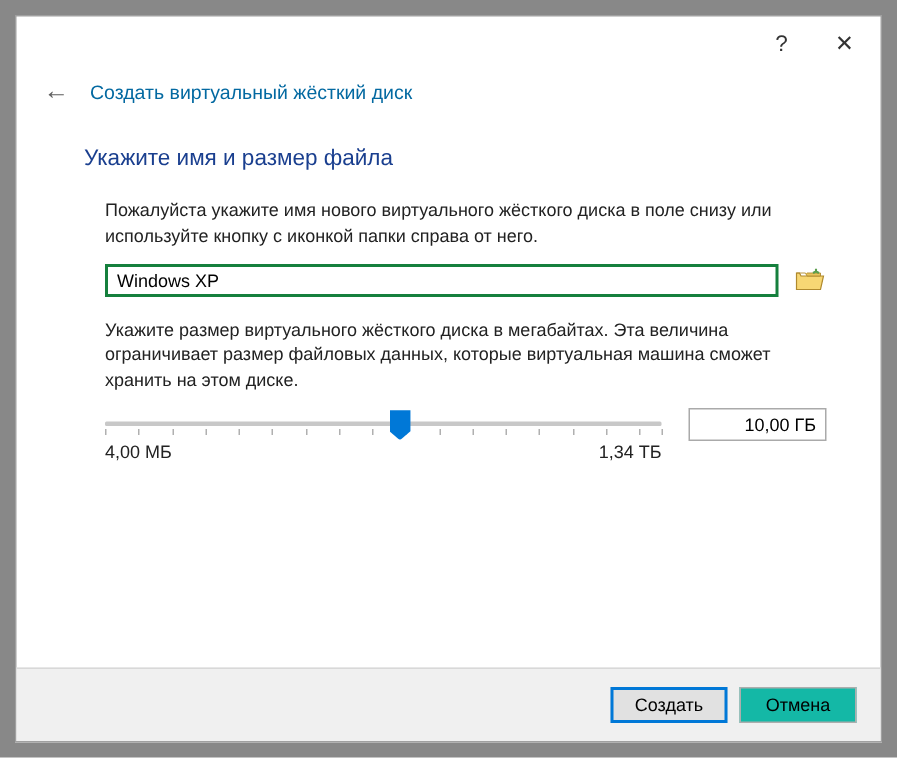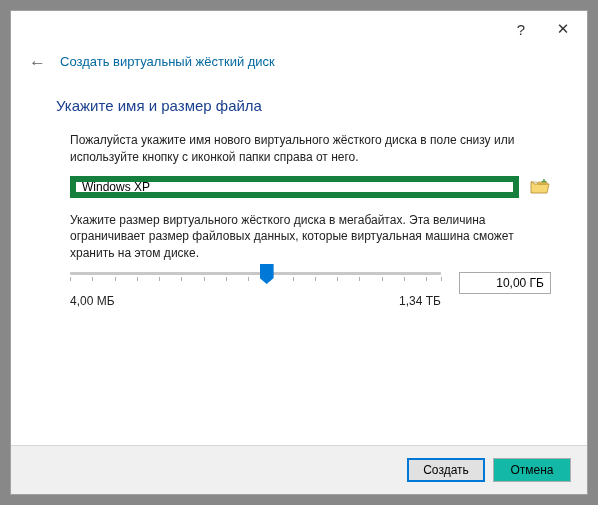--- a/index.html
+++ b/index.html
@@ -72,37 +72,37 @@
   }
   .file-row {
     display: flex;
     align-items: center;
     gap: 10px;
     padding-left: 14px;
     margin-bottom: 14px;
   }
   .file-input {
     flex: 1;
-    border: 6px solid #15803d;
+    border: 2px solid #15803d;
     padding: 3px 6px;
     font-size: 12px;
     height: 22px;
     outline: none;
   }
   .folder-btn {
     width: 22px;
     height: 20px;
     cursor: pointer;
     display: flex;
     align-items: center;
     justify-content: center;
   }
   .slider-row {
     display: flex;
-    align-items: flex-start;
+    align-items: center;
     gap: 18px;
     padding-left: 14px;
     margin-top: 8px;
   }
   .slider-wrap {
     flex: 1;
     position: relative;
   }
   .slider-track {
     height: 3px;

